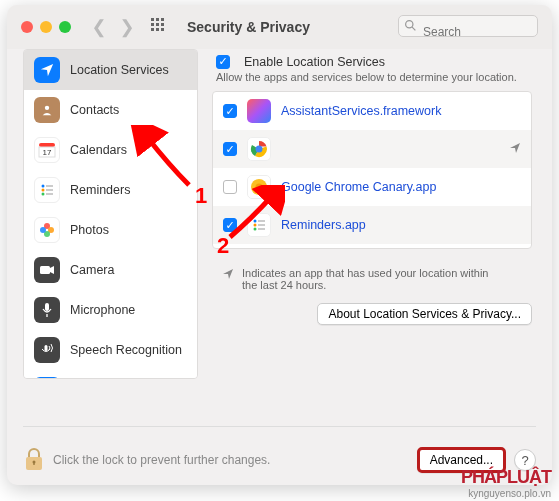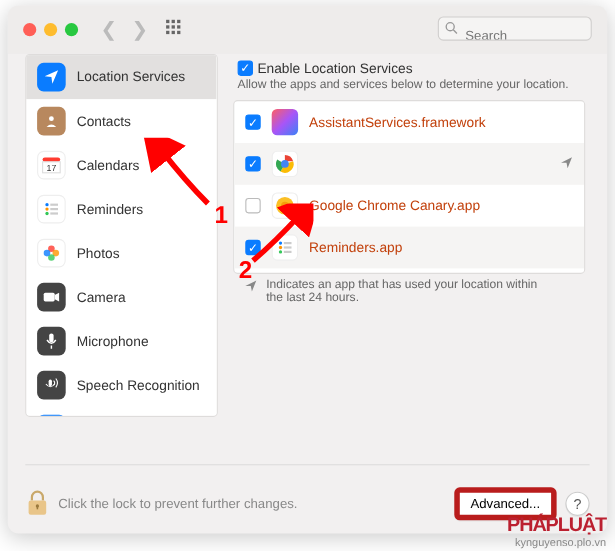--- a/index.html
+++ b/index.html
@@ -97,21 +97,21 @@
     width: 26px; height: 26px; border-radius: 6px;
     display: flex; align-items: center; justify-content: center;
     font-size: 15px; flex-shrink: 0;
   }
 
   .main {
     flex: 1;
     display: flex; flex-direction: column;
     padding: 2px 4px 0 0;
   }
-  .enable-row { display: flex; align-items: center; gap: 4px; padding: 4px 0 0 4px;}
+  .enable-row { display: flex; align-items: center; gap: 14px; padding: 4px 0 0 4px;}
   .enable-row label { font-size: 12.5px; color: #333;}
   .sublabel { font-size: 11px; color: #666; margin: 2px 0 8px 4px;}
   .app-list {
     background: #fff;
     border: 1px solid #dedcdb;
     border-radius: 4px;
     height: 158px;
     overflow: hidden;
   }
   .app-row {
@@ -121,25 +121,25 @@
     padding: 0 10px;
   }
   .app-row:nth-child(even) { background: #f5f4f3; }
   .app-check {
     width: 14px; height: 14px; border: 1px solid #bbb; border-radius: 3px;
     display: flex; align-items: center; justify-content: center;
     font-size: 11px; color: #fff; cursor: pointer;
   }
   .app-check.checked { background: #0a7cff; border-color: #0a7cff; }
   .app-icon { width: 24px; height: 24px; border-radius: 5px; display:flex;align-items:center;justify-content:center;font-size:13px;}
-  .app-name { font-size: 12.5px; color: #c2410c;}
+  .app-name { font-size: 12.5px; color: #1d4ed8;}
   .arrow-ind { margin-left: auto; color: #7a7a7a; font-size: 14px;}
 
   .note {
-    display: flex; gap: 8px; margin-top: 4px;
+    display: flex; gap: 8px; margin-top: 18px;
     font-size: 11px; color: #666; padding: 0 4px 0 10px;
   }
   .note-icon { color: #777; font-size: 14px;}
 
   .about-btn {
     margin: 12px 0 0 auto;
     display: block;
     font-size: 12px;
     padding: 3px 10px;
     border: 1px solid #ccc;
@@ -154,21 +154,21 @@
     bottom: 12px; left: 16px; right: 16px;
     display: flex; align-items: center; gap: 8px;
     border-top: 1px solid #ddd;
     padding-top: 20px;
   }
   .lock-icon { width: 22px; height: 26px; }
   .footer-text { font-size: 12px; color: #888; }
   .footer-spacer { flex: 1;}
   .adv-btn {
     font-size: 12px; padding: 3px 10px;
-    border: 5px solid #b91c1c; border-radius: 5px; background: #fff; cursor: pointer;
+    border: 3px solid #b91c1c; border-radius: 5px; background: #fff; cursor: pointer;
     box-shadow: 0 1px 0 rgba(0,0,0,0.05);
   }
   .help-btn {
     width: 22px; height: 22px; border-radius: 50%; border: 1px solid #ccc;
     background: #fff; font-size: 13px; color: #555; cursor: pointer;
     display: flex; align-items: center; justify-content: center;
     box-shadow: 0 1px 0 rgba(0,0,0,0.05);
   }
 
   
@@ -212,20 +212,21 @@
       <span></span>
         <span></span>
         <span></span>
         <span></span>
         <span></span>
         <span></span>
         <span></span>
         <span></span>
         <span></span>
     </div>
+    <div class="title">Security &amp; Privacy</div>
     <div class="spacer"></div>
     <div class="search-wrap">
       <svg class="search-icon-svg" viewBox="0 0 16 16">
           <circle cx="6.5" cy="6.5" r="4.5" stroke="#999" stroke-width="1.5" fill="none"></circle>
           <line x1="10" y1="10" x2="14" y2="14" stroke="#999" stroke-width="1.5"></line>
         </svg>
       <input class="search" placeholder="Search" style="">
     </div>
   </div>
 
@@ -380,20 +381,21 @@
 
       <div class="note">
         <div class="note-icon">
           <svg width="12" height="12" viewBox="0 0 12 12">
               <path d="M1 6 L11 1 L7 11 L6 6 Z" fill="#888"></path>
             </svg>
         </div>
         <div style="max-width:250px">Indicates an app that has used your location within the last 24 hours.</div>
       </div>
 
+      <button class="about-btn">About Location Services &amp; Privacy...</button>
     </div>
   </div>
 
   <div class="footer">
     <div class="lock-icon">
       <svg width="22" height="26" viewBox="0 0 22 26">
           <path d="M6 10 V7 a5 5 0 0 1 10 0 V10" stroke="#c9a86a" stroke-width="2" fill="none"></path>
           <rect x="3" y="10" width="16" height="13" rx="2" fill="#e9c589"></rect>
           <rect x="3" y="10" width="16" height="13" rx="2" fill="url(#g)" opacity="0.3"></rect>
           <circle cx="11" cy="15" r="1.5" fill="#9b7a3e"></circle>

